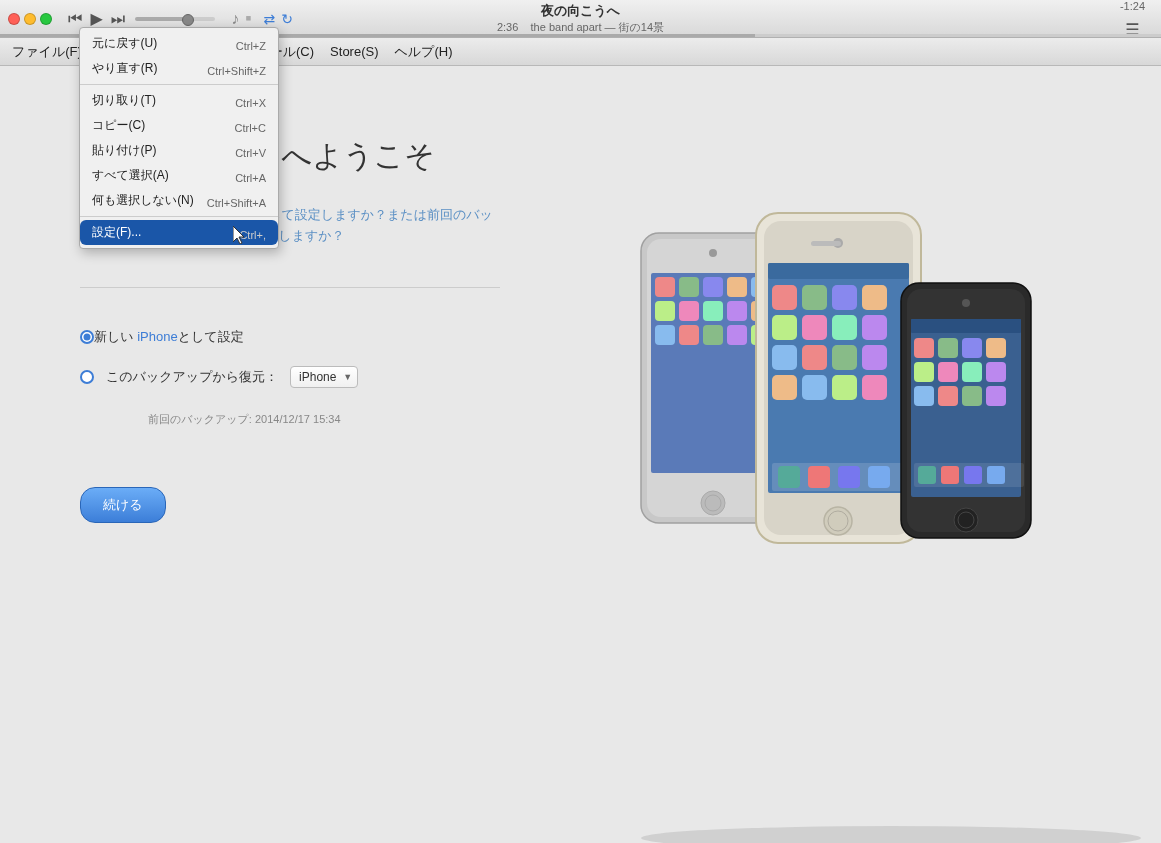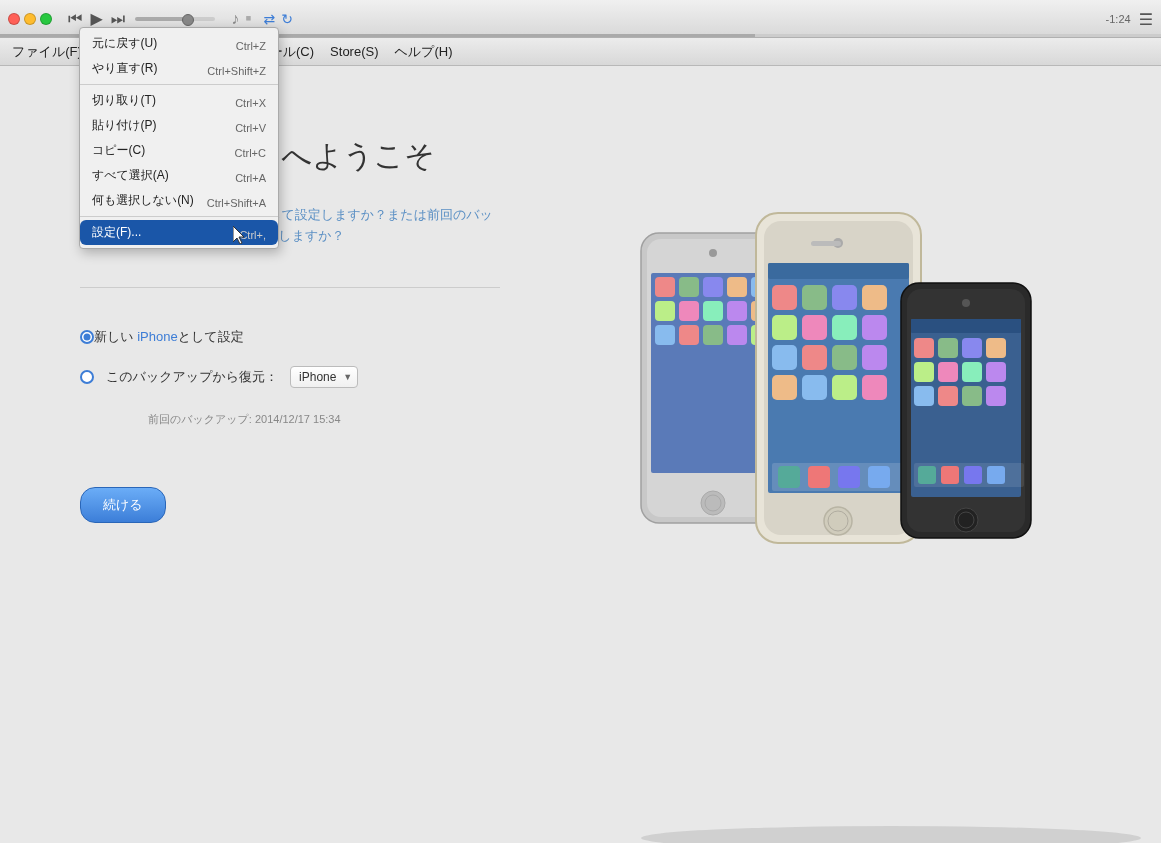--- a/index.html
+++ b/index.html
@@ -73,26 +73,27 @@
       transform: translateX(-50%);
       text-align: center;
       font-size: 12px;
       color: #333;
     }
     .title-song { font-weight: bold; font-size: 13px; }
     .title-time { color: #666; font-size: 11px; }
 
     .title-right {
       position: absolute;
-      right: 8px;
+      right: 16px;
       top: 50%;
       transform: translateY(-50%);
       display: flex;
       align-items: center;
       gap: 8px;
+      flex-direction: column;
     }
     .progress-bar-area {
       position: absolute;
       bottom: 0;
       left: 0; right: 0;
       height: 3px;
       background: #ccc;
     }
     .progress-fill {
       height: 100%;
@@ -374,20 +375,28 @@
   <div style="margin-left:16px; display:flex; align-items:center; gap:6px;">
     <span class="note-icon">♪</span>
     <span style="font-size:18px; color:#aaa;">▪</span>
   </div>
 
   <div class="ctrl-icons" style="margin-left:12px;">
     <span class="ctrl-icon">⇄</span>
     <span class="ctrl-icon">↻</span>
   </div>
 
+  <div class="title-center">
+    <div class="title-song">夜の向こうへ</div>
+    <div class="title-time">
+      <span>2:36</span>
+      &nbsp;&nbsp;
+      <span>the band apart — 街の14景</span>
+    </div>
+  </div>
 
   <div class="title-right">
     <span style="font-size:11px; color:#666;">-1:24</span>
     <span class="list-icon">☰</span>
   </div>
 
   <div class="progress-bar-area">
     <div class="progress-fill"></div>
   </div>
 </div>
@@ -409,26 +418,26 @@
   <div class="dropdown-item">
     <span>やり直す(R)</span>
     <span class="shortcut">Ctrl+Shift+Z</span>
   </div>
   <div class="dropdown-separator"></div>
   <div class="dropdown-item">
     <span>切り取り(T)</span>
     <span class="shortcut">Ctrl+X</span>
   </div>
   <div class="dropdown-item">
+    <span>コピー(C)</span>
+    <span class="shortcut">Ctrl+C</span>
+  </div>
+  <div class="dropdown-item">
     <span>貼り付け(P)</span>
     <span class="shortcut">Ctrl+V</span>
-  </div>
-  <div class="dropdown-item">
-    <span>コピー(C)</span>
-    <span class="shortcut">Ctrl+C</span>
   </div>
   <div class="dropdown-item">
     <span>すべて選択(A)</span>
     <span class="shortcut">Ctrl+A</span>
   </div>
   <div class="dropdown-item">
     <span>何も選択しない(N)</span>
     <span class="shortcut">Ctrl+Shift+A</span>
   </div>
   <div class="dropdown-separator"></div>

